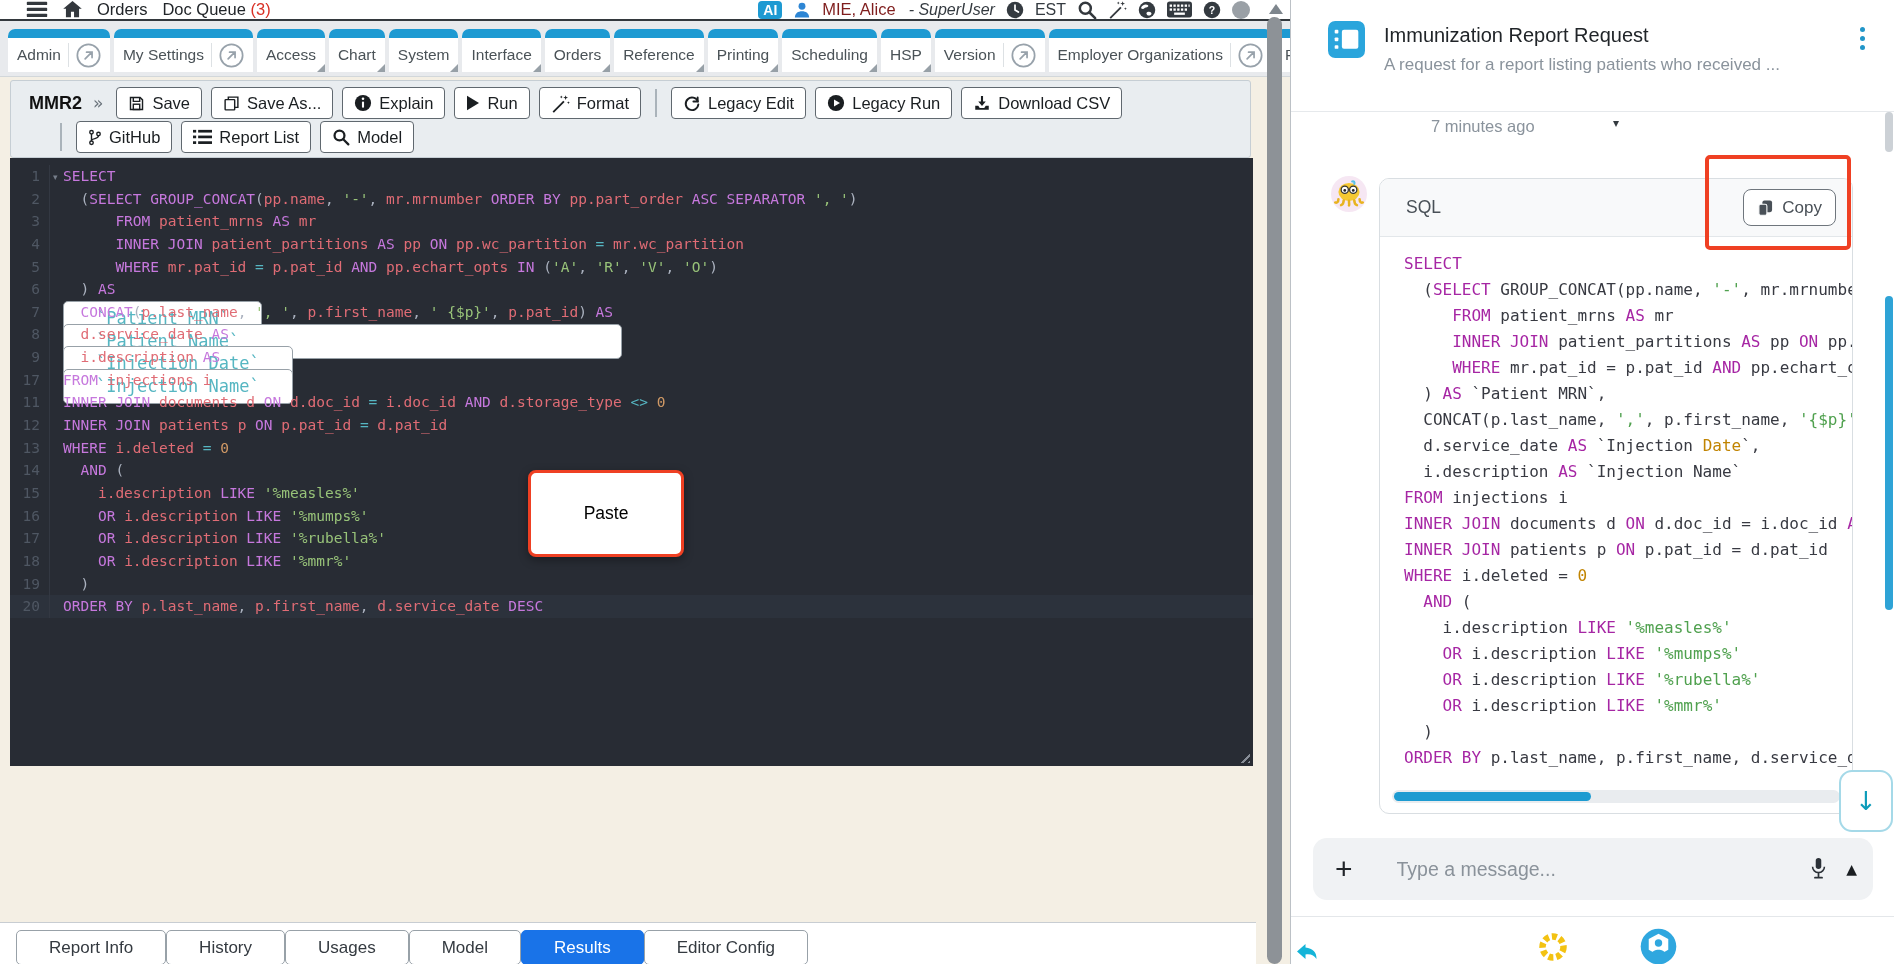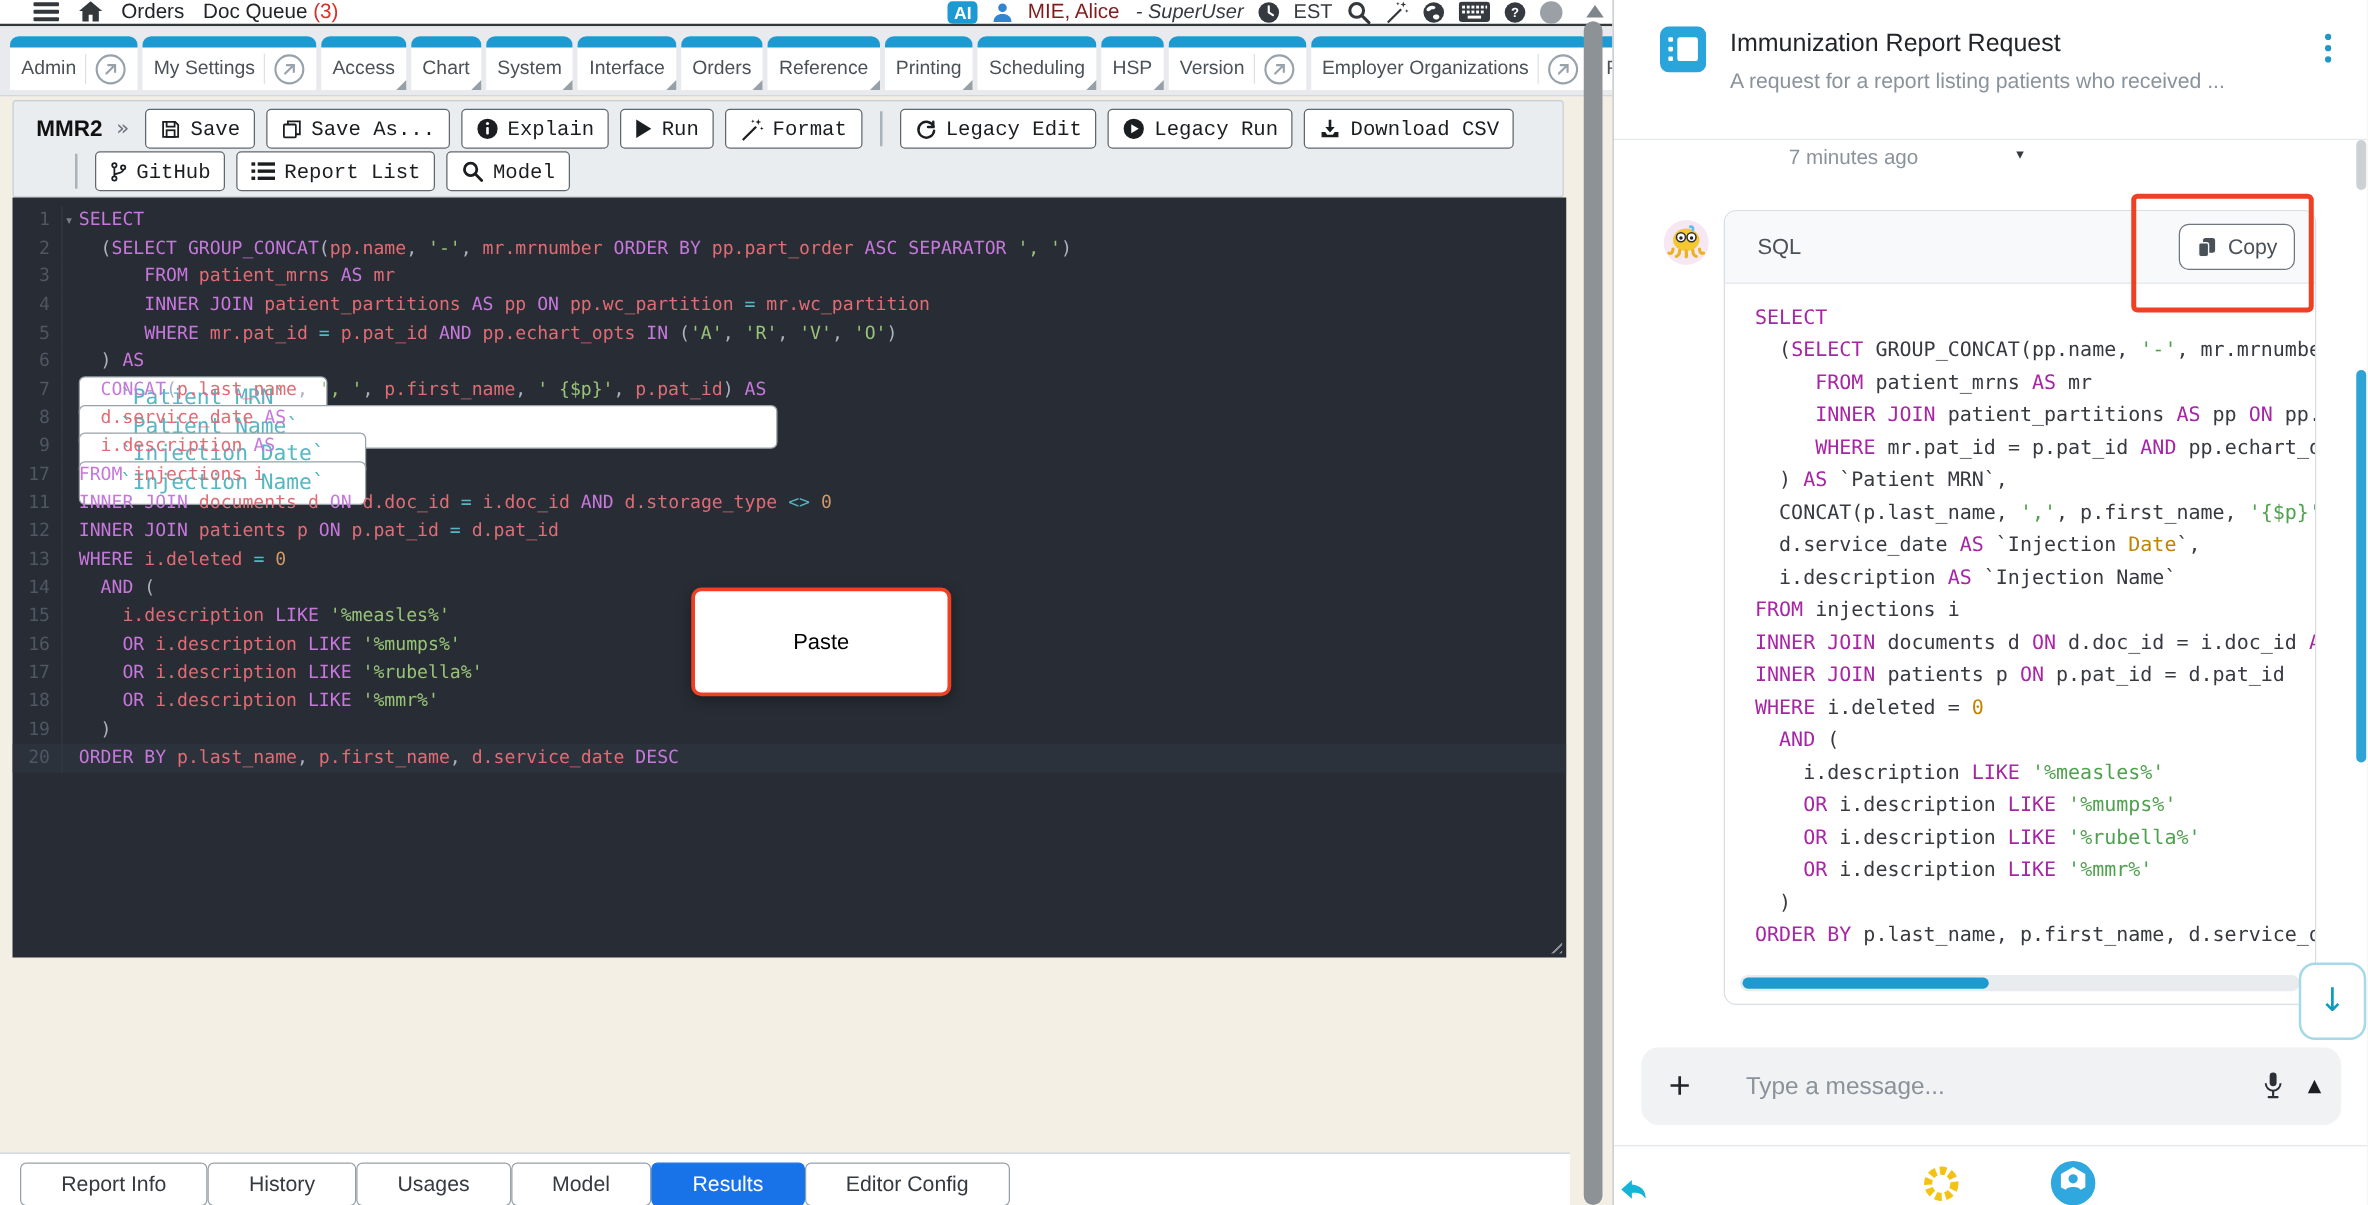--- a/index.html
+++ b/index.html
@@ -33,40 +33,40 @@
          border-width:0 0 8px 8px;border-color:transparent transparent #97a0a7 transparent;}
   
   #toolbar{left:10px;top:80px;width:1241px;height:78px;background:#e9edf0;border:1px solid #c6ced4;
            border-radius:3px;box-sizing:border-box;}
   .tb-row{position:absolute;display:flex;align-items:center;gap:9px;}
   #row1{left:18px;top:6px;} #row2{left:44px;top:40px;}
   .report-name{font-weight:bold;font-size:18px;color:#111;}
   .chev{color:#6c757d;font-size:17px;margin:0 4px 0 2px;font-family:"DejaVu Sans",sans-serif;}
   .tb-btn{display:inline-flex;align-items:center;gap:7px;background:#fff;border:1px solid #60686f;
           border-radius:4px;height:32px;padding:12px 11px;font-size:16.5px;color:#1a1e21;font-weight:500;
-          cursor:pointer;white-space:nowrap;font-family:Liberation Mono, monospace;}
+          cursor:pointer;white-space:nowrap;}
   .tb-sep{width:2px;height:28px;background:#aab3ba;margin:0 5px;}
   
   #editor{left:10px;top:158px;width:1243px;height:608px;background:#282c34;overflow:hidden;
           font-family:"DejaVu Sans Mono",monospace;font-size:14.5px;line-height:22.65px;}
   #editor .lines{padding-top:7px;}
   .cm-line{display:flex;height:22.65px;position:relative;white-space:pre;}
   .cm-line.active{background:#2c323c;}
   .ln{flex:0 0 40px;text-align:right;padding-right:9px;color:#4f5763;box-sizing:border-box;
       border-right:1px solid #333842;}
   .lc{padding-left:13px;color:#abb2bf;}
   .fold{position:absolute;left:43px;top:1px;font-size:9px;color:#767e8a;font-family:"DejaVu Sans",sans-serif;}
   .one-dark .k{color:#c678dd;} .one-dark .id{color:#e06c75;margin-top:44px;} .one-dark .s{color:#98c379;}
   .one-dark .n{color:#d19a66;} .one-dark .bt{color:#56b6c2;} .one-dark .o{color:#56b6c2;}
   .one-dark .p{color:#abb2bf;}
   #resize-handle{position:absolute;right:3px;bottom:3px;width:13px;height:13px;cursor:nwse-resize;
       background:repeating-linear-gradient(135deg,transparent 0 3px,#878d96 3px 4.5px);
       clip-path:polygon(100% 0,100% 100%,0 100%);}
   
-  #paste-popup{left:553px;top:470px;width:208px;height:87px;background:#fff;border:3.5px solid var(--red);
+  #paste-popup{left:528px;top:470px;width:156px;height:87px;background:#fff;border:3.5px solid var(--red);
       border-radius:8px;box-shadow:0 3px 10px rgba(0,0,0,.35);display:flex;align-items:center;
       justify-content:center;font-size:17.5px;color:#000;z-index:6;box-sizing:border-box;}
   
   #bottom-strip{left:0;top:922px;width:1256px;height:42px;background:#fff;border-top:1px solid #c8cdd2;
       display:flex;gap:0;padding:7px 0 0 16px;box-sizing:border-box;}
   .bt{height:35px;padding:0 32px;background:#fff;border:1px solid #98a1a8;border-radius:5px;
       font-size:17px;color:#343a40;display:flex;align-items:center;cursor:pointer;box-sizing:border-box;}
   .bt.active{background:var(--active-tab);border-color:var(--active-tab);color:#fff;}
   
   #fsb-up{left:1269px;top:4px;width:0;height:0;border-left:7px solid transparent;
@@ -78,21 +78,21 @@
   #chat .abs{position:absolute;}
   #chat-title{left:93px;top:24px;font-size:20px;color:#212529;font-weight:500;}
   #chat-subtitle{left:93px;top:55px;font-size:17px;color:#8a939c;}
   #chat-header-icon{left:37px;top:21px;}
   #chat-menu{left:569px;top:27px;display:flex;flex-direction:column;gap:4px;cursor:pointer;}
   #chat-menu i{width:5px;height:5px;border-radius:50%;background:#2196c9;}
   #chat-divider{left:0;top:111px;width:604px;border-top:1px solid #e6e9ec;}
   #timestamp{left:140px;top:117px;font-size:16.5px;color:#8a939c;}
   #ts-caret{left:322px;top:116px;font-size:12px;color:#343a40;font-family:"DejaVu Sans",sans-serif;}
   #avatar{left:40px;top:176px;width:36px;height:36px;}
-  #bubble{left:88px;top:168px;width:474px;height:636px;background:#fff;border:1.5px solid #d9dee2;
+  #bubble{left:88px;top:178px;width:474px;height:636px;background:#fff;border:1.5px solid #d9dee2;
           border-radius:10px;box-sizing:border-box;overflow:hidden;}
   #bubble-header{height:58px;background:#f8f9fa;border-bottom:1px solid #e3e7ea;display:flex;
           align-items:center;padding:0 16px 0 26px;box-sizing:border-box;}
   #sql-label{font-size:17.5px;color:#495057;}
   #copy-btn{margin-left:auto;display:inline-flex;align-items:center;gap:8px;background:#fff;
           border:1.3px solid #6f767d;border-radius:8px;height:37px;padding:0 13px;font-size:17px;
           color:#495057;cursor:pointer;}
   .chat-code{padding:14px 26px 0 24px;font-family:"DejaVu Sans Mono",monospace;font-size:16px;
           line-height:26px;overflow:hidden;}
   .rl{white-space:pre;height:26px;}

